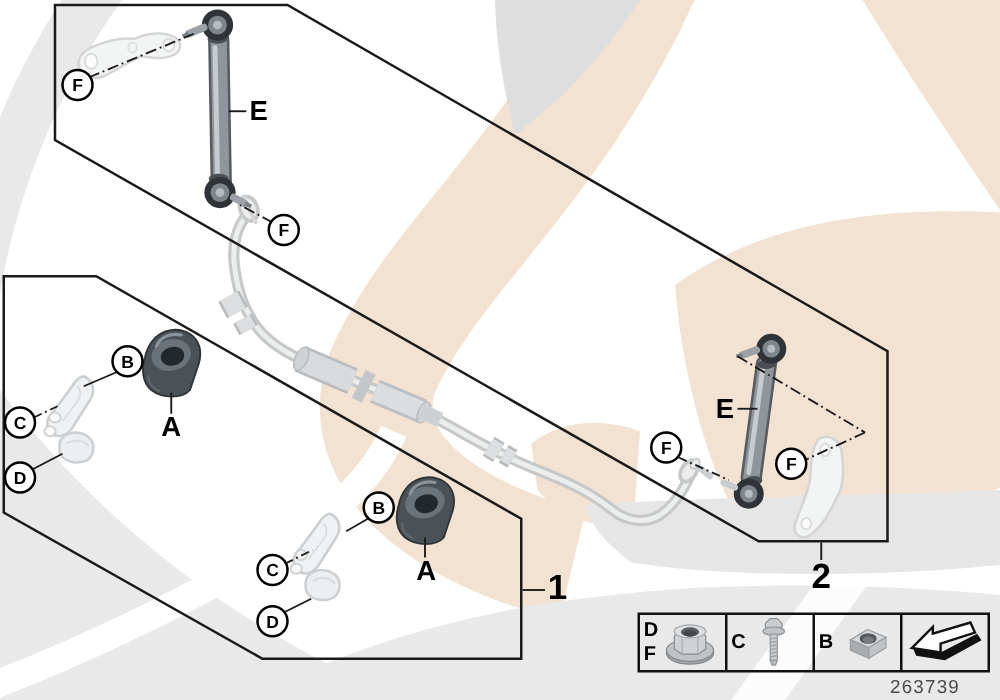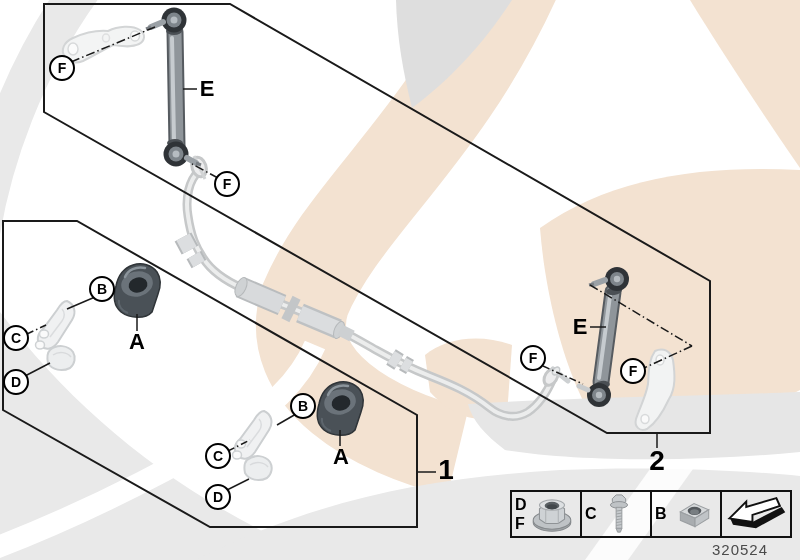--- a/index.html
+++ b/index.html
@@ -262,15 +262,15 @@
     </svg>
   </div>
   <div class="cell">
     <svg width="62" height="36" viewBox="0 0 70 40">
       <path d="M6,25 L31,29 L64,12 L68,18 L35,36 L9,32 Z" fill="#111"></path>
       <path d="M5,25 L24,6 L24,12 L58,2 L62,11 L31,21 L31,29 Z" fill="#fff" stroke="#111" stroke-width="2.2" stroke-linejoin="miter"></path>
     </svg>
   </div>
 </div>
 
-<div class="imgnum">320524</div>
+<div class="imgnum">263739</div>
 
 </div>
 
 </body></html>

